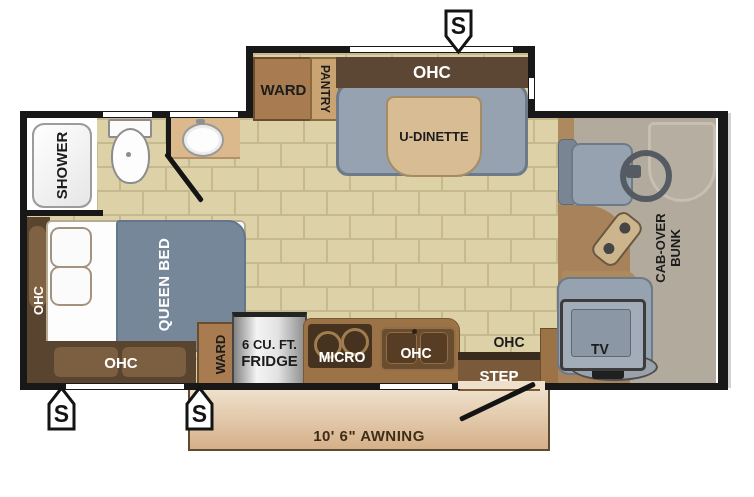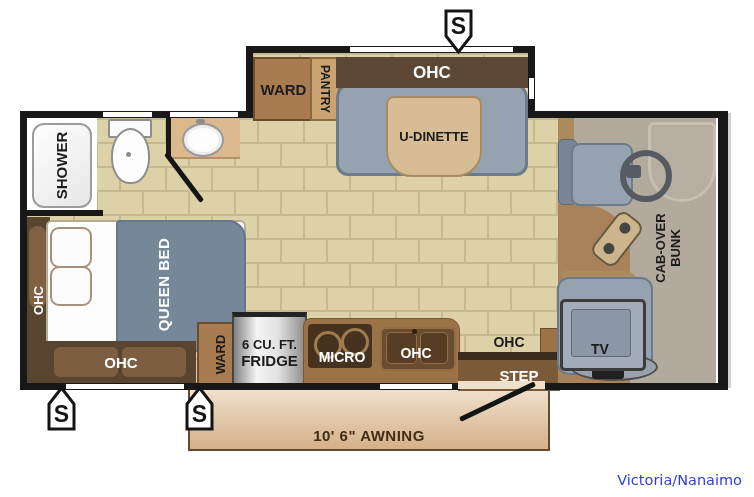--- a/index.html
+++ b/index.html
@@ -90,21 +90,21 @@
   <div class="abs" style="left:420px;top:332px;width:26px;height:30px;background:#573d24;border:1px solid #926e46;border-radius:5px;"></div>
   <div class="abs" style="left:412px;top:329px;width:5px;height:5px;background:#2e2115;border-radius:50%;"></div>
   <div class="abs cflex" style="left:380px;top:342px;width:72px;height:22px;">
     <span class="lblw" style="font-size:14px;">OHC</span>
   </div>
 
   <div class="abs" style="left:540px;top:328px;width:18px;height:55px;background:#9c7347;border:1px solid #6b4c2c;"></div>
   <div class="abs cflex" style="left:480px;top:333px;width:58px;height:17px;">
     <span class="lbl" style="font-size:14px;">OHC</span>
   </div>
-  <div class="abs cflex" style="left:458px;top:352px;width:82px;height:31px;background:#7b5a3a;border-top:8px solid #3a2c1d;padding-left:20px;">
+  <div class="abs cflex" style="left:458px;top:352px;width:82px;height:31px;background:#7b5a3a;border-top:8px solid #3a2c1d;">
     <span class="lblw" style="font-size:15px;">STEP</span>
   </div>
 
   <div class="abs wood cflex" style="left:253px;top:57px;width:57px;height:60px;">
     <span class="lbl" style="font-size:15px;">WARD</span>
   </div>
   <div class="abs cflex" style="left:310px;top:57px;width:26px;height:60px;background:#c9a371;border:2px solid #8a6a3f;">
     <span class="lbl vdown" style="font-size:12px;">PANTRY</span>
   </div>
   <div class="abs" style="left:336px;top:82px;width:192px;height:94px;background:#96a2b0;border:3px solid #6d7a89;border-radius:16px 16px 12px 12px;box-sizing:border-box;"></div>
@@ -175,15 +175,14 @@
       <text x="14.5" y="28" text-anchor="middle" dominant-baseline="central" font-size="23" font-weight="bold" fill="#141414">S</text>
     </svg>
   </div>
   <div class="abs" style="left:185px;top:386px;width:29px;height:45px;">
     <svg width="29" height="45" viewBox="0 0 29 45">
       <polygon points="14.5,2 27,18 27,43 2,43 2,18" fill="#ffffff" stroke="#141414" stroke-width="3"></polygon>
       <text x="14.5" y="28" text-anchor="middle" dominant-baseline="central" font-size="23" font-weight="bold" fill="#141414">S</text>
     </svg>
   </div>
 
-  <div class="abs" style="right:12px;top:472px;color:#2f3fd6;font-size:14.5px;font-weight:500;font-family:'DejaVu Sans',sans-serif;">Victoria/Nanaimo</div>
 
 </div>
 
 </body></html>

